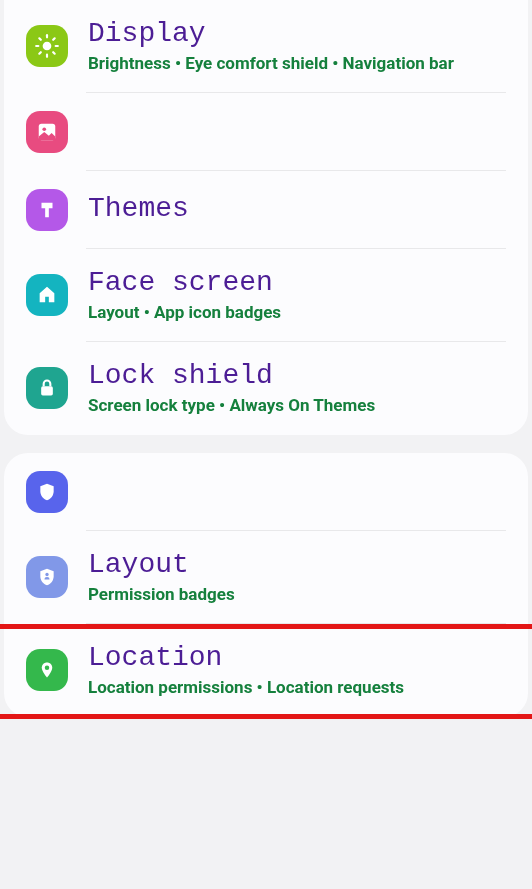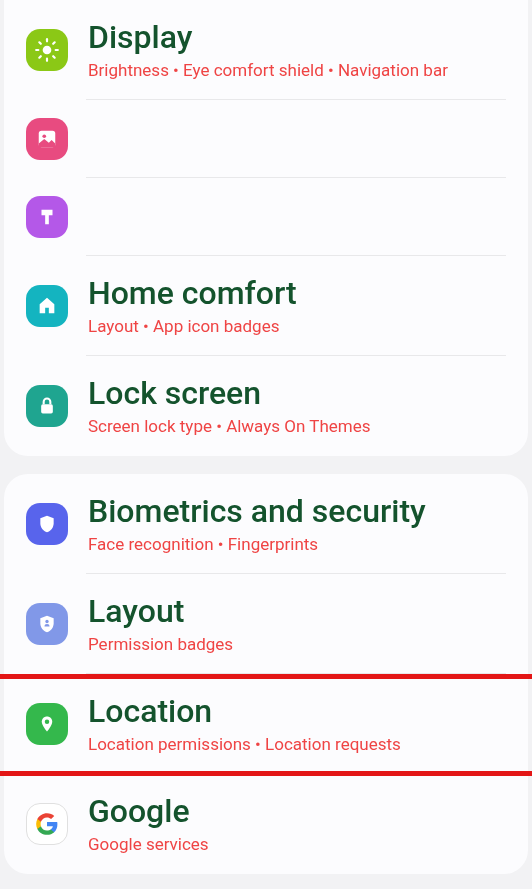--- a/index.html
+++ b/index.html
@@ -46,29 +46,31 @@
       align-items: center;
       justify-content: center;
       flex-shrink: 0;
       margin-right: 20px;
     }
     .item-content {
       flex: 1;
       min-width: 0;
     }
     .item-title {
-      font-size: 32px;
+      font-size: 28px;
       font-weight: 500;
-      color: #14532d;
+      color: #4c1d95;
       margin-bottom: 3px;
+      font-family: Liberation Mono, monospace;
     }
     .item-subtitle {
       font-size: 17px;
-      color: #ef4444;
+      color: #15803d;
       line-height: 1.35;
+      font-weight: bold;
     }
     .highlight-box {
       position: relative;
     }
     .highlight-box::before {
       content: '';
       position: absolute;
       top: 0;
       left: -12px;
       right: -12px;
@@ -126,61 +128,58 @@
     </div>
   </div>
 
   <div class="settings-item">
     <div class="icon-wrap bg-themes">
       <svg width="22" height="22" viewBox="0 0 24 24" fill="white">
           <path d="M18 4 L18 10 C18 10 14 10 14 10 C14 10 14 14 14 14 L10 14 L10 10 L6 10 L6 4 Z M10 14 L14 14 L14 20 L10 20 Z"></path>
         </svg>
     </div>
     <div class="item-content">
+      <div class="item-title">Themes</div>
     </div>
   </div>
 
   <div class="settings-item">
     <div class="icon-wrap bg-home">
       <svg width="22" height="22" viewBox="0 0 24 24" fill="white">
           <path d="M12 3 L20 10 L20 20 L14 20 L14 14 L10 14 L10 20 L4 20 L4 10 Z"></path>
         </svg>
     </div>
     <div class="item-content">
-      <div class="item-title">Home comfort</div>
+      <div class="item-title">Face screen</div>
       <div class="item-subtitle">Layout  •  App icon badges</div>
     </div>
   </div>
 
   <div class="settings-item">
     <div class="icon-wrap bg-lock">
       <svg width="20" height="22" viewBox="0 0 24 24" fill="white">
           <rect x="5" y="10" width="14" height="11" rx="2"></rect>
           <path d="M8 10 L8 7 C8 4.8 9.8 3 12 3 C14.2 3 16 4.8 16 7 L16 10" fill="none" stroke="white" stroke-width="2.5"></path>
         </svg>
     </div>
     <div class="item-content">
-      <div class="item-title">Lock screen</div>
+      <div class="item-title">Lock shield</div>
       <div class="item-subtitle">Screen lock type  •  Always On Themes</div>
     </div>
   </div>
 
 </div>
 
 <div class="settings-group">
 
   <div class="settings-item">
     <div class="icon-wrap bg-biometrics">
       <svg width="20" height="24" viewBox="0 0 24 24" fill="white">
           <path d="M12 2 L20 5 L20 11 C20 16 16.5 20.5 12 22 C7.5 20.5 4 16 4 11 L4 5 Z"></path>
         </svg>
-    </div>
-    <div class="item-content">
-      <div class="item-title">Biometrics and security</div>
-      <div class="item-subtitle">Face recognition  •  Fingerprints</div>
     </div>
   </div>
 
   <div class="settings-item">
     <div class="icon-wrap bg-privacy">
       <svg width="20" height="24" viewBox="0 0 24 24" fill="white">
           <path d="M12 2 L20 5 L20 11 C20 16 16.5 20.5 12 22 C7.5 20.5 4 16 4 11 L4 5 Z"></path>
           <circle cx="12" cy="9" r="2" fill="#8198e8"></circle>
           <path d="M9 15 C9 13 10 12 12 12 C14 12 15 13 15 15 Z" fill="#8198e8"></path>
         </svg>
@@ -197,28 +196,14 @@
           <path d="M12 2 C8 2 5 5 5 9 C5 14 12 22 12 22 C12 22 19 14 19 9 C19 5 16 2 12 2 Z"></path>
           <circle cx="12" cy="9" r="3" fill="#34b84c"></circle>
         </svg>
     </div>
     <div class="item-content">
       <div class="item-title">Location</div>
       <div class="item-subtitle">Location permissions  •  Location requests</div>
     </div>
   </div>
 
-  <div class="settings-item">
-    <div class="icon-wrap bg-google">
-      <svg width="26" height="26" viewBox="0 0 24 24">
-          <path fill="#4285F4" d="M21.6 12.2c0-.7-.1-1.4-.2-2H12v3.9h5.4c-.2 1.2-.9 2.3-2 3v2.5h3.2c1.9-1.7 3-4.3 3-7.4z"></path>
-          <path fill="#34A853" d="M12 22c2.7 0 5-0.9 6.6-2.4l-3.2-2.5c-.9.6-2 1-3.4 1-2.6 0-4.8-1.8-5.6-4.1H3.1v2.6C4.7 19.8 8.1 22 12 22z"></path>
-          <path fill="#FBBC05" d="M6.4 14c-.2-.6-.3-1.3-.3-2s.1-1.4.3-2V7.4H3.1C2.4 8.8 2 10.4 2 12s.4 3.2 1.1 4.6L6.4 14z"></path>
-          <path fill="#EA4335" d="M12 5.9c1.5 0 2.8.5 3.8 1.5l2.9-2.9C17 2.9 14.7 2 12 2 8.1 2 4.7 4.2 3.1 7.4L6.4 10c.8-2.4 3-4.1 5.6-4.1z"></path>
-        </svg>
-    </div>
-    <div class="item-content">
-      <div class="item-title">Google</div>
-      <div class="item-subtitle">Google services</div>
-    </div>
-  </div>
 
 </div>
 
 </body></html>

